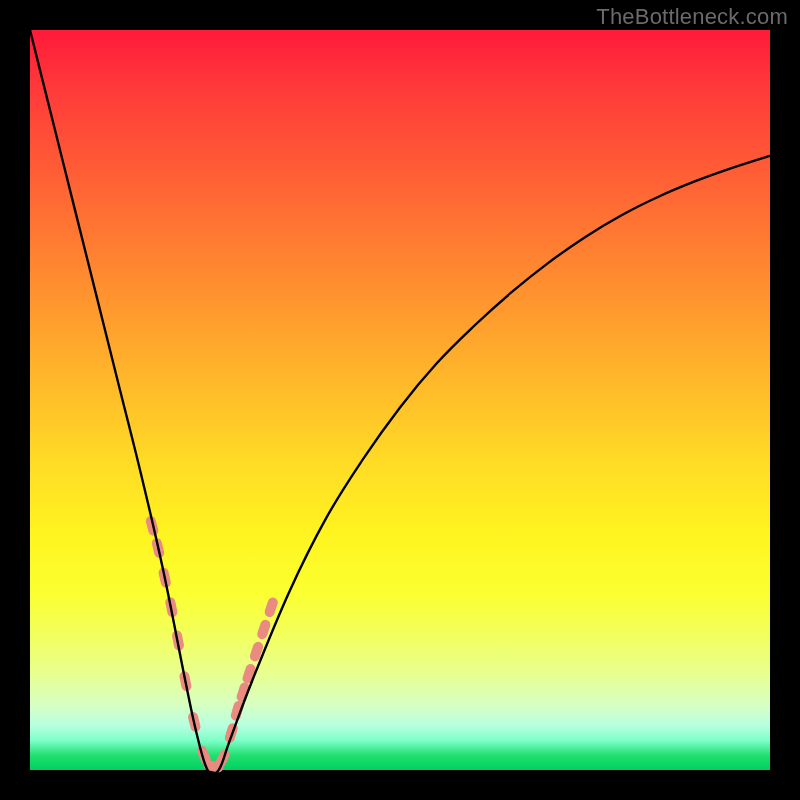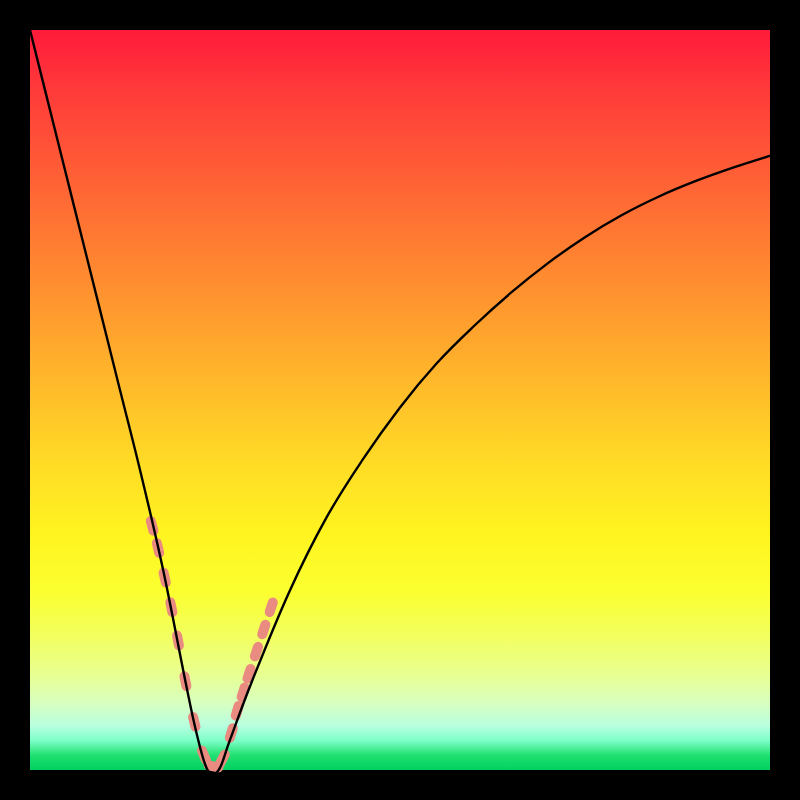--- a/index.html
+++ b/index.html
@@ -61,20 +61,21 @@
     top: 0;
     width: 740px;
     height: 740px;
     overflow: visible;
   }
 </style>
 </head>
 <body>
 
 <div class="frame">
+  <div class="watermark">TheBottleneck.com</div>
   <div class="plot">
     <svg class="curve" viewBox="0 0 740 740" preserveAspectRatio="none">
       <g id="marker-layer">
           <rect x="112.10" y="490.80" width="20" height="10" rx="5" ry="5" fill="#e98b80" transform="rotate(75.1 122.10 495.80)"></rect>
           <rect x="118.02" y="513.00" width="20" height="10" rx="5" ry="5" fill="#e98b80" transform="rotate(76.3 128.02 518.00)"></rect>
           <rect x="124.68" y="542.60" width="20" height="10" rx="5" ry="5" fill="#e98b80" transform="rotate(77.3 134.68 547.60)"></rect>
           <rect x="131.34" y="572.20" width="20" height="10" rx="5" ry="5" fill="#e98b80" transform="rotate(78.0 141.34 577.20)"></rect>
           <rect x="138.00" y="605.50" width="20" height="10" rx="5" ry="5" fill="#e98b80" transform="rotate(79.2 148.00 610.50)"></rect>
           <rect x="145.40" y="646.20" width="20" height="10" rx="5" ry="5" fill="#e98b80" transform="rotate(78.7 155.40 651.20)"></rect>
           <rect x="154.28" y="686.90" width="20" height="10" rx="5" ry="5" fill="#e98b80" transform="rotate(76.0 164.28 691.90)"></rect>

